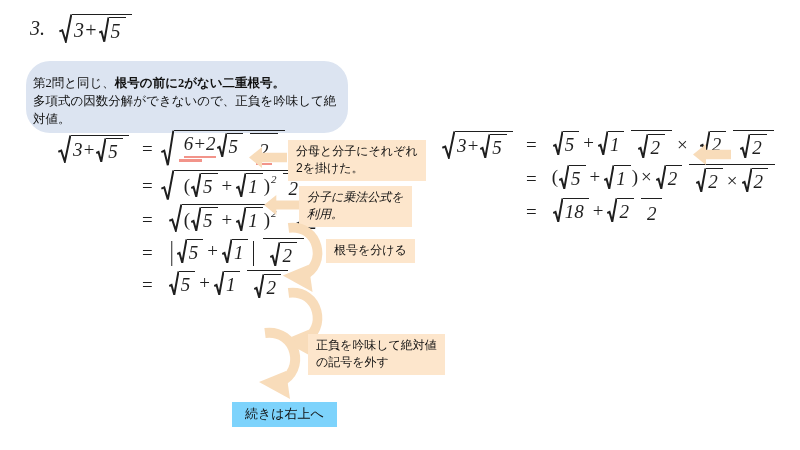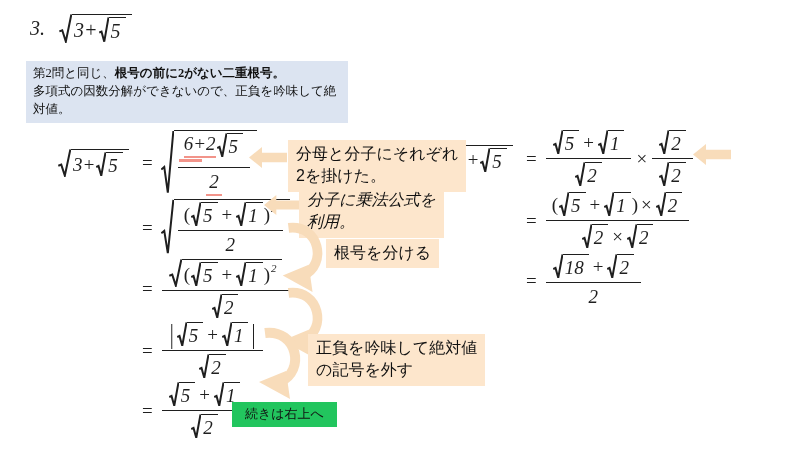--- a/index.html
+++ b/index.html
@@ -7,31 +7,31 @@
          font-family:"Liberation Serif",serif;color:#1f1f1f;}
   .m{font-style:italic;}
   .up{font-style:normal;}
 
   
   .title{position:absolute;left:30px;top:14px;display:flex;align-items:center;gap:13px;font-size:20px;}
   .title .tnum{font-style:italic;}
 
   
   .note{position:absolute;left:26px;top:61px;width:308px;background:#dce4f1;
-        padding:4px 7px 5px;font-size:12.5px;line-height:1.42;color:#111;}
+        padding:14px 7px 5px;font-size:12.5px;line-height:1.42;color:#111;border-radius:24px;}
   .note b{font-weight:bold;}
 
   
   .sq{position:relative;display:inline-flex;align-items:center;padding-left:13px;margin:0 1px;}
   .sq.sm{padding-left:10px;}
   .radsvg{position:absolute;left:0;top:0;width:13px;height:100%;}
   .sq.sm>.radsvg{width:10px;}
   .sqb{border-top:1.7px solid #1f1f1f;display:inline-flex;align-items:center;padding:2px 5px 0 2px;}
 
-  .frac{display:inline-flex;flex-direction:column;align-items:stretch;vertical-align:middle;margin:0 2px;}
+  .frac{display:inline-flex;align-items:stretch;vertical-align:middle;margin:0 2px;}
   .frac>.num{display:flex;justify-content:center;align-items:center;padding:0 6px 3px;}
   .frac>.den{display:flex;justify-content:center;align-items:center;border-top:1.6px solid #1f1f1f;padding:3px 6px 0;}
 
   .eqrow{display:flex;align-items:center;}
   .lhs{width:78px;flex:none;display:flex;align-items:center;}
   .eq{font-style:normal;padding:0 7px;font-size:19px;}
   .op{font-style:normal;padding:0 3px;}
   .sup{font-size:11px;position:relative;top:-0.55em;margin-left:1px;}
   .abar{font-style:normal;display:inline-block;transform:scaleY(1.35);padding:0 2px;font-size:20px;}
 
@@ -41,39 +41,39 @@
   #left-deriv .eqrow{margin-bottom:3px;}
   #right-deriv .eqrow{margin-bottom:5px;}
 
   
   .uline{position:relative;border-bottom:2.6px solid #f2948a;padding-bottom:1px;}
   .uline::after{content:"";position:absolute;left:-5px;bottom:-6px;width:72%;height:2.6px;background:#f2948a;}
   .r1num{padding-bottom:9px !important;}
   .uline2{border-bottom:2.6px solid #f2948a;padding:0 3px 1px;}
 
   
-  .callout{position:absolute;background:#fde6cc;padding:3px 8px 4px;font-size:16px;line-height:1.4;
+  .callout{position:absolute;background:#fde6cc;padding:3px 8px 4px;font-size:12px;line-height:1.4;
            white-space:pre-line;font-family:"Liberation Sans",sans-serif;color:#111;}
   .arrow{position:absolute;}
   .arrow svg{display:block;width:100%;height:100%;}
   #arrow1{left:249px;top:146px;width:38px;height:23px;}
   #arrow2{left:264px;top:194px;width:36px;height:22px;}
   #arrowR{left:693px;top:143px;width:38px;height:23px;}
   #arrow3{left:276px;top:220px;width:50px;height:76px;}
   #arrow4{left:276px;top:285px;width:50px;height:76px;}
   #arrow5{left:252px;top:325px;width:52px;height:78px;}
   #callout1{left:288px;top:140px;}
   #callout2{left:299px;top:186px;font-style:italic;}
   #callout3{left:326px;top:239px;}
   #callout4{left:326px;top:293px;}
   #callout5{left:308px;top:334px;}
   #calloutR{left:730px;top:134px;}
 
   
-  .footer-box{position:absolute;left:232px;top:402px;background:#22c55e;padding:3px 13px 4px;
+  .footer-box{position:absolute;left:232px;top:402px;background:#7dd3fc;padding:3px 13px 4px;
               font-size:13px;font-family:"Liberation Sans",sans-serif;color:#111;}
 </style>
 </head>
 <body>
 
 <div class="stage">
 
   <div class="title">
     <span class="tnum">3.</span>
     <span class="sq">

